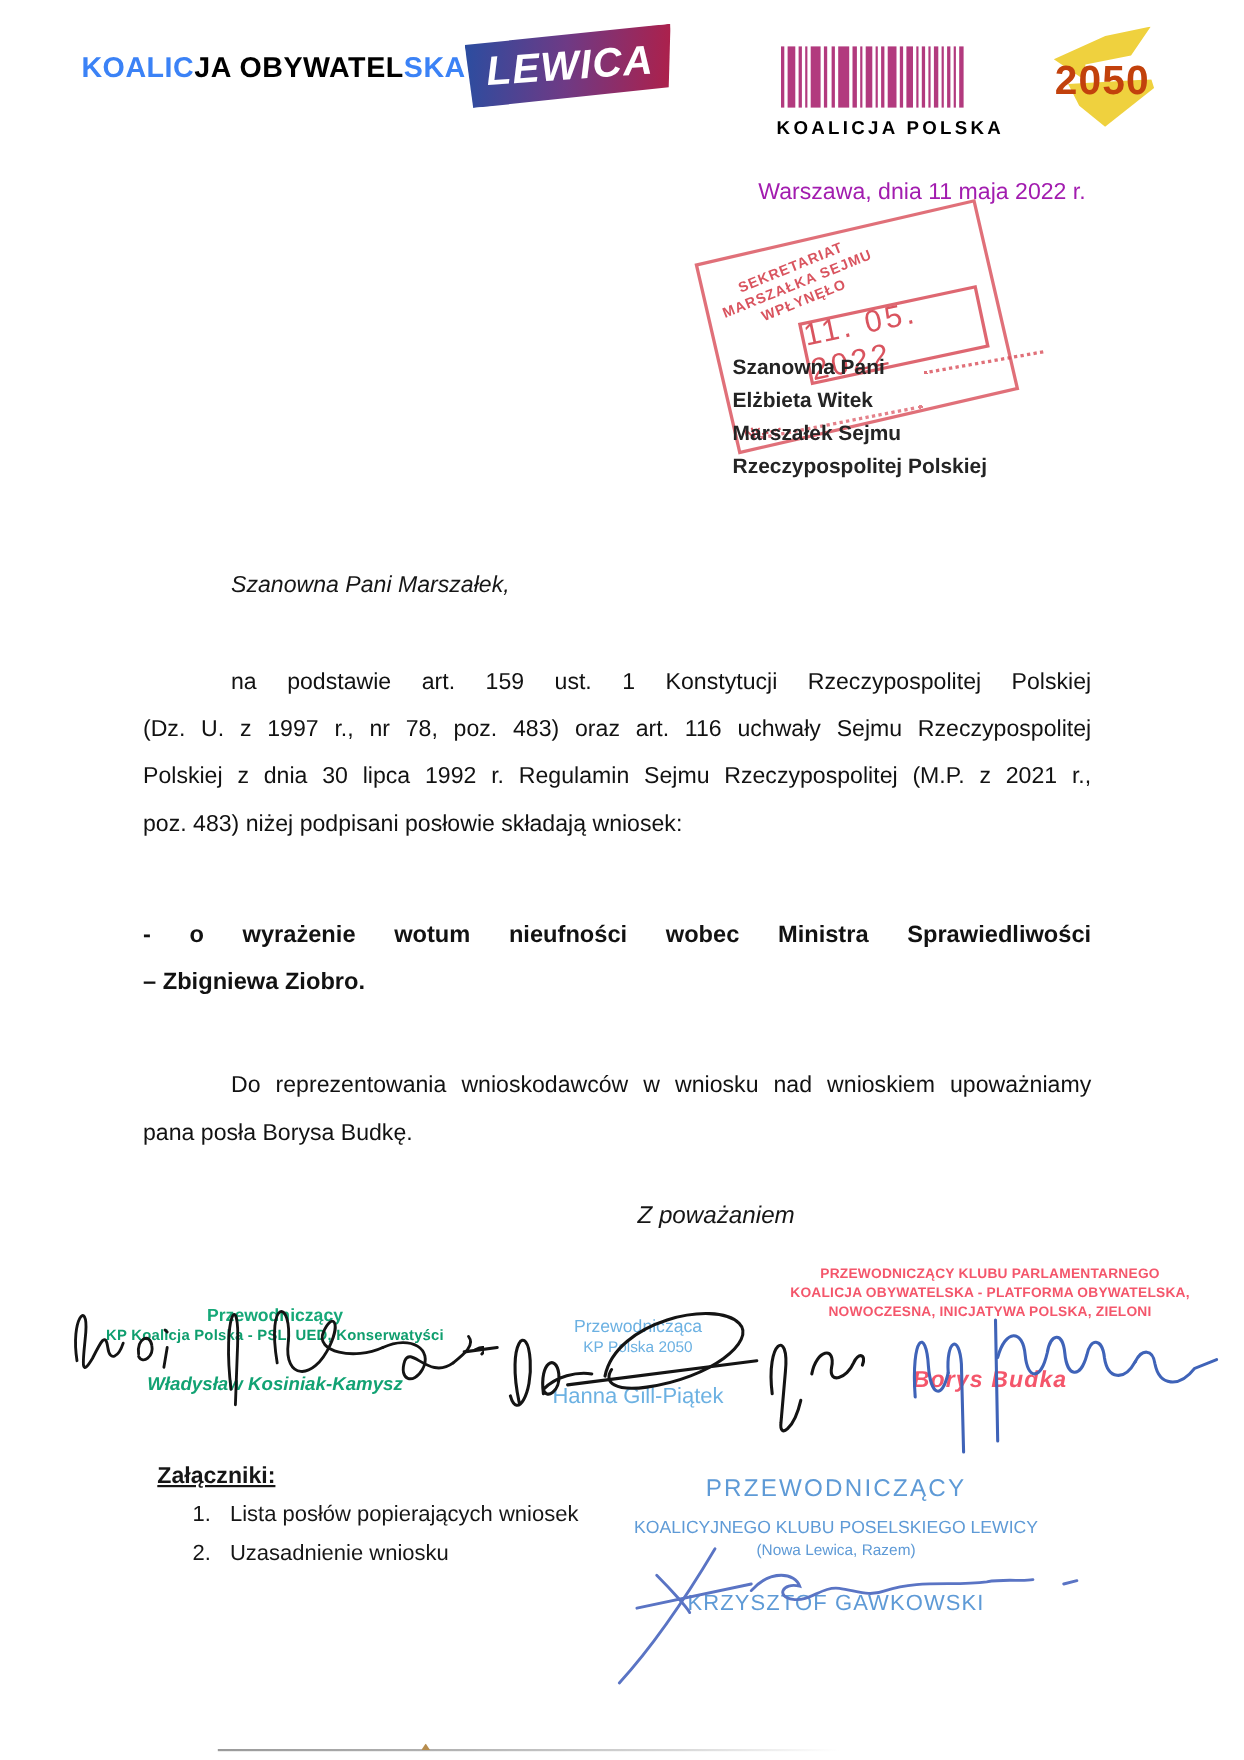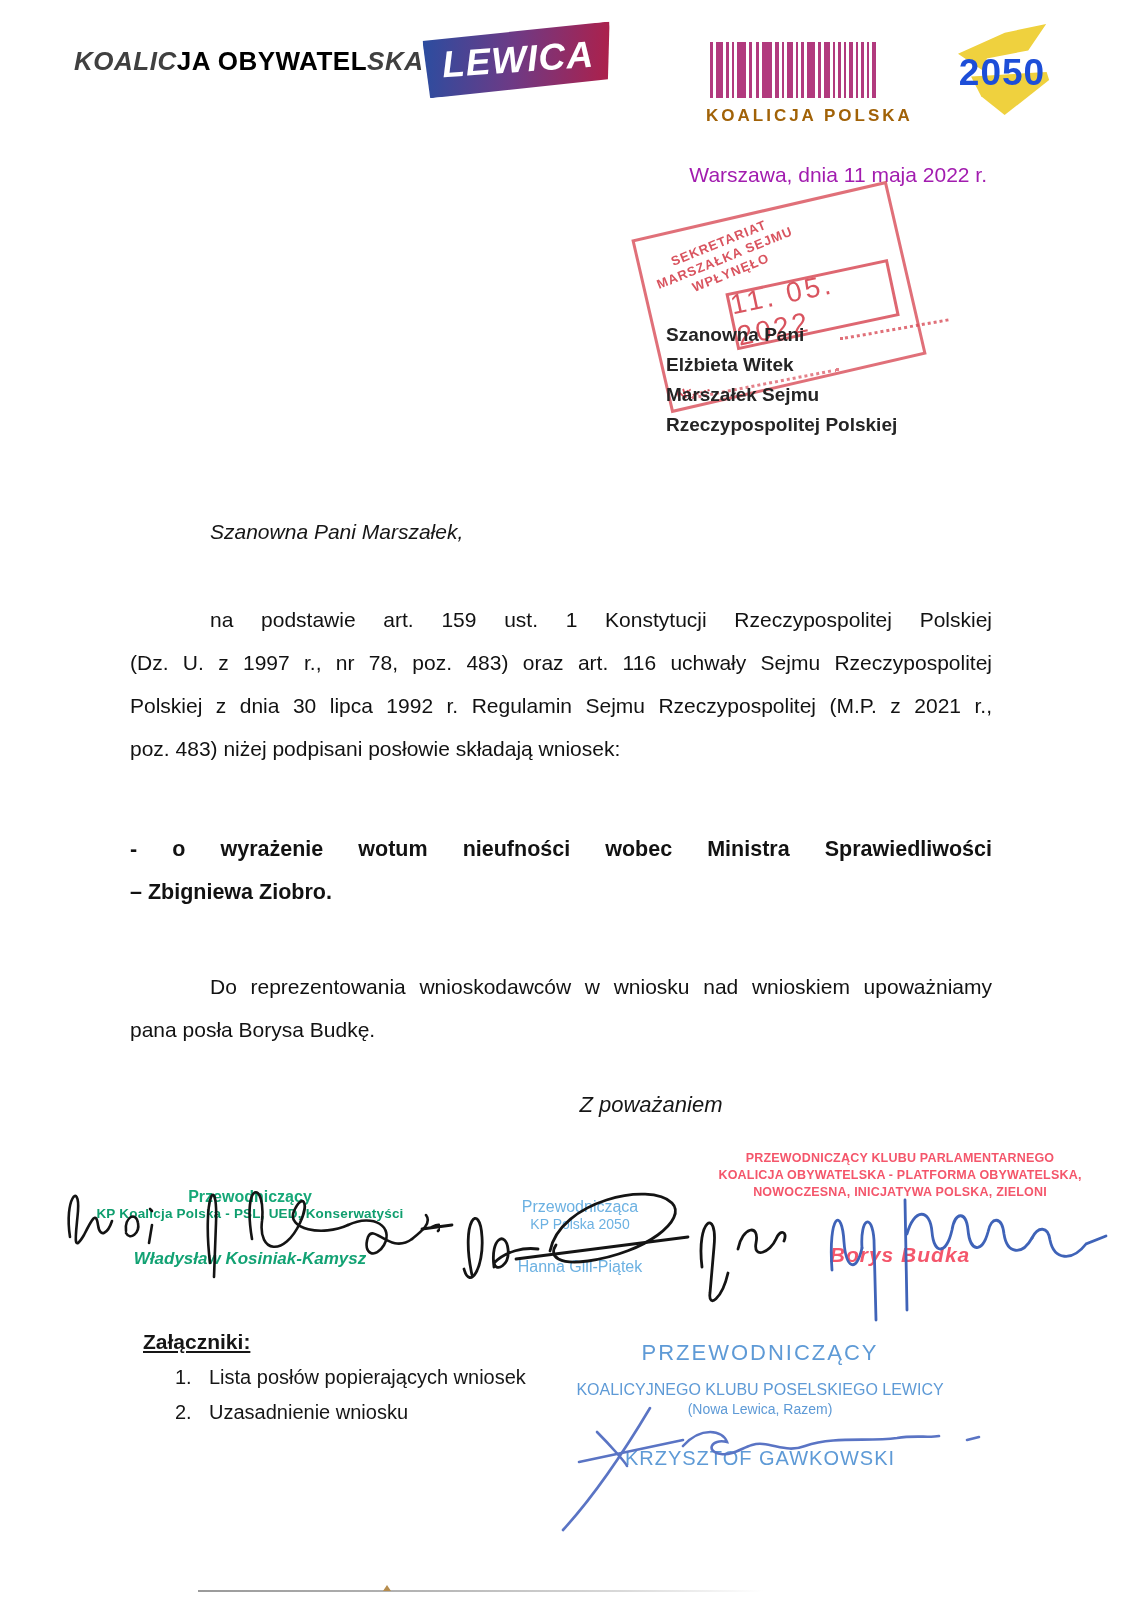--- a/index.html
+++ b/index.html
@@ -5,37 +5,37 @@
   * { margin:0; padding:0; box-sizing:border-box; }
   html,body { background:#e8e8e8; }
   body { font-family:"Liberation Sans", sans-serif; }
   .page {
     position:relative; width:1131px; height:1600px; background:#ffffff;
     margin:0 auto; overflow:hidden; color:#161616;
   }
   
   .ko-logo { position:absolute; left:74px; top:46px; font-size:26px; font-weight:bold;
              letter-spacing:.5px; white-space:nowrap; }
-  .ko-teal { color:#404040;font-style:italic; } .ko-crimson { color:#000000; }
+  .ko-teal { color:#3b82f6; } .ko-crimson { color:#000000; }
   .lewica { position:absolute; left:424px; top:28px; width:188px; height:64px;
             background:linear-gradient(97deg,#2b4da0 0%,#6e3a85 48%,#b01f48 100%);
             transform:rotate(-4deg); clip-path:polygon(0 10%,100% 0,97% 90%,2% 100%);
             display:flex; align-items:center; justify-content:center; }
   .lewica span { color:#fff; font-size:37px; font-weight:bold; font-style:italic; letter-spacing:1px; }
   .kp-block { position:absolute; left:706px; top:42px; width:180px; text-align:center; }
   .kp-bars { width:172px; height:56px; margin:0 auto; }
-  .kp-caption { margin-top:4px; color:#a16207; font-size:17px; font-weight:bold; letter-spacing:3px; white-space:nowrap; }
+  .kp-caption { margin-top:4px; color:#000000; font-size:17px; font-weight:bold; letter-spacing:3px; white-space:nowrap; }
   .logo-2050 { position:absolute; left:952px; top:16px; width:100px; height:102px; }
   .shape-2050 { position:absolute; background:#efd13e; }
   .s2050-top { left:6px; top:8px; width:90px; height:48px;
                clip-path:polygon(0 62%, 52% 18%, 98% 0, 78% 55%, 32% 72%, 30% 100%); }
   .s2050-bot { left:14px; top:56px; width:84px; height:44px;
                clip-path:polygon(6% 10%, 96% 0, 99% 18%, 46% 98%, 18% 55%); }
   .t2050 { position:absolute; left:0; top:36px; width:100%; text-align:center;
-           font-size:37px; font-weight:bold; color:#1d4ed8; letter-spacing:1px; }
+           font-size:37px; font-weight:bold; color:#c2410c; letter-spacing:1px; }
   
   .date-line { position:absolute; right:144px; top:163px; font-size:21px; color:#a21caf; }
   
   .stamp { position:absolute; left:648px; top:208px; width:262px; height:178px;
            border:3px solid rgba(216,76,88,.8); transform:rotate(-13deg); z-index:1;
            color:#d9545f; }
   .stamp-header { position:absolute; left:4px; top:12px; width:160px; transform:rotate(-9deg);
                   text-align:center; font-size:13px; font-weight:bold; line-height:16px; letter-spacing:1px; }
   .stamp-datebox { position:absolute; left:76px; top:72px; width:166px; height:58px;
                    border:3px solid rgba(216,76,88,.85); display:flex; align-items:center;
@@ -61,21 +61,21 @@
              font-size:22px; font-style:italic; }
   
   .sig-left-text { position:absolute; left:90px; top:1188px; width:320px; text-align:center; z-index:1; }
   .sig-left-role1 { color:#16a878; font-size:16px; font-weight:bold; }
   .sig-left-role2 { color:#0f9e6e; font-size:13.5px; font-weight:bold; letter-spacing:.2px; }
   .sig-left-name { margin-top:28px; color:#12a273; font-size:17px; font-weight:bold; font-style:italic; }
   .sig-mid-text { position:absolute; left:470px; top:1198px; width:220px; text-align:center; z-index:1;
                   color:#6cb1e2; }
   .sig-mid-role1 { font-size:16px; }
   .sig-mid-role2 { font-size:14px; }
-  .sig-mid-name  { margin-top:26px; font-size:16px; }
+  .sig-mid-name  { margin-top:26px; font-size:20px; }
   .sig-right-text { position:absolute; left:700px; top:1150px; width:400px; text-align:center; z-index:1;
                     color:#f4566b; font-weight:bold; }
   .sig-right-role { font-size:12.5px; line-height:17px; letter-spacing:.2px; }
   .sig-right-name { margin-top:42px; font-size:21px; font-style:italic; font-weight:bold; letter-spacing:1px; }
   .sig-bottom-text { position:absolute; left:560px; top:1340px; width:400px; text-align:center; z-index:1;
                      color:rgba(77,143,210,.9); }
   .sig-bottom-role1 { font-size:22px; letter-spacing:2px; }
   .sig-bottom-role2 { font-size:16px; margin-top:15px; }
   .sig-bottom-role3 { font-size:14px; margin-top:2px; }
   .sig-bottom-name  { margin-top:30px; font-size:20px; letter-spacing:1px; }

